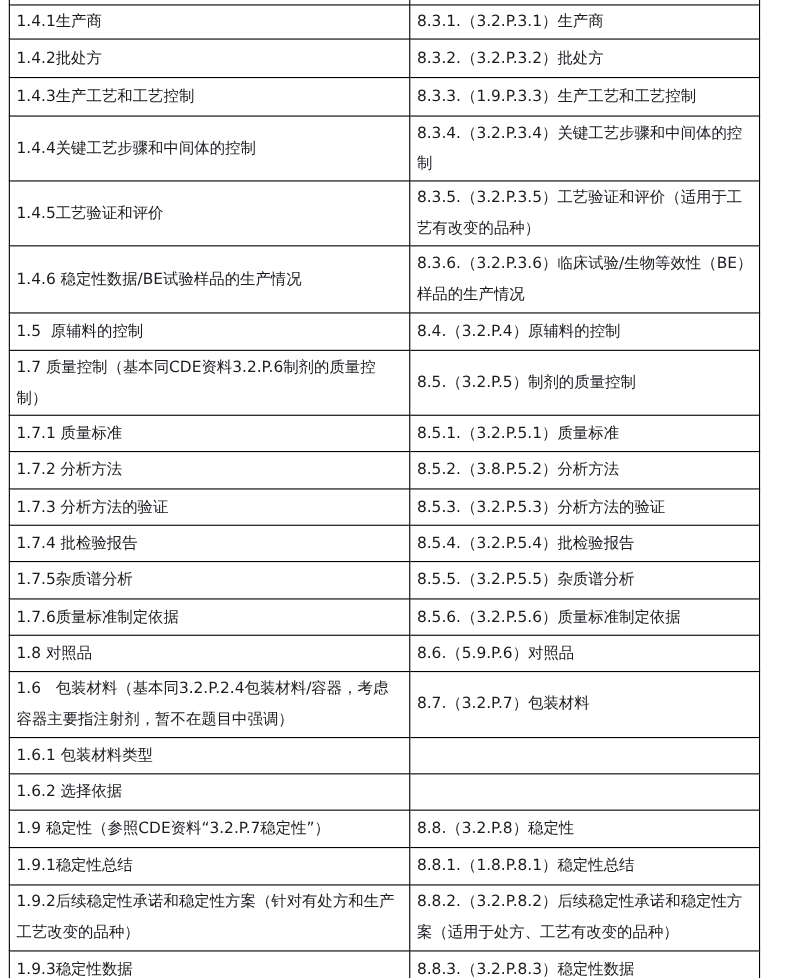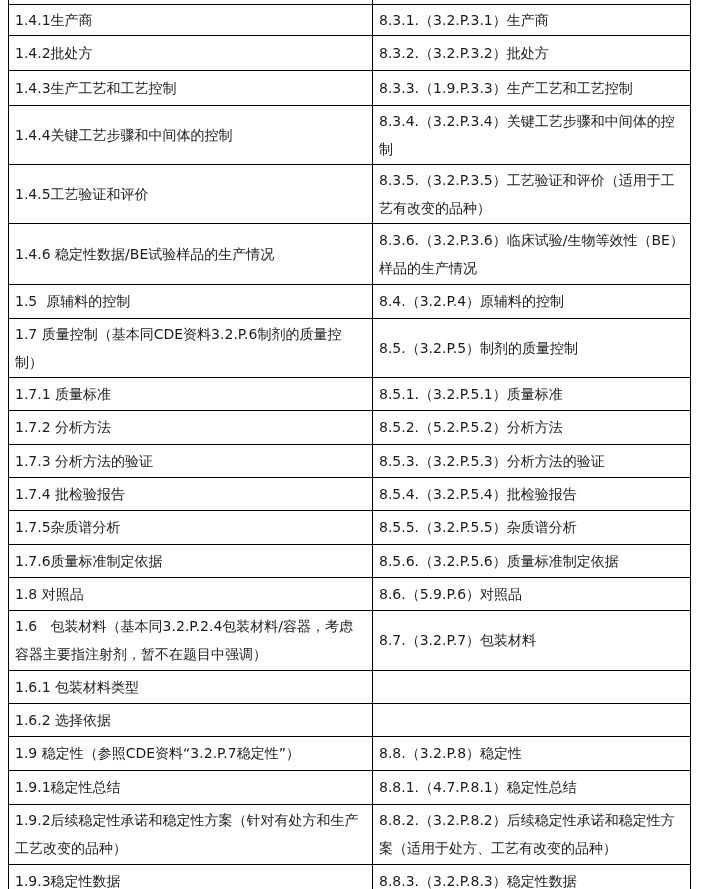--- a/index.html
+++ b/index.html
@@ -87,21 +87,21 @@
       <tr style="height:33px">
         <td>1.7 质量控制（基本同CDE资料3.2.P.6制剂的质量控制）</td>
         <td>8.5.（3.2.P.5）制剂的质量控制</td>
       </tr>
       <tr style="height:33px">
         <td>1.7.1 质量标准</td>
         <td>8.5.1.（3.2.P.5.1）质量标准</td>
       </tr>
       <tr style="height:34px">
         <td>1.7.2 分析方法</td>
-        <td>8.5.2.（5.2.P.5.2）分析方法</td>
+        <td>8.5.2.（3.8.P.5.2）分析方法</td>
       </tr>
       <tr style="height:33px">
         <td>1.7.3 分析方法的验证</td>
         <td>8.5.3.（3.2.P.5.3）分析方法的验证</td>
       </tr>
       <tr style="height:33px">
         <td>1.7.4 批检验报告</td>
         <td>8.5.4.（3.2.P.5.4）批检验报告</td>
       </tr>
       <tr style="height:34px">
@@ -127,21 +127,21 @@
       <tr style="height:33px">
         <td>1.6.2 选择依据</td>
         <td></td>
       </tr>
       <tr style="height:34px">
         <td>1.9 稳定性（参照CDE资料“3.2.P.7稳定性”）</td>
         <td>8.8.（3.2.P.8）稳定性</td>
       </tr>
       <tr style="height:34px">
         <td>1.9.1稳定性总结</td>
-        <td>8.8.1.（4.7.P.8.1）稳定性总结</td>
+        <td>8.8.1.（1.8.P.8.1）稳定性总结</td>
       </tr>
       <tr style="height:60px">
         <td>1.9.2后续稳定性承诺和稳定性方案（针对有处方和生产工艺改变的品种）</td>
         <td>8.8.2.（3.2.P.8.2）后续稳定性承诺和稳定性方案（适用于处方、工艺有改变的品种）</td>
       </tr>
       <tr style="height:33px">
         <td>1.9.3稳定性数据</td>
         <td>8.8.3.（3.2.P.8.3）稳定性数据</td>
       </tr>
 

